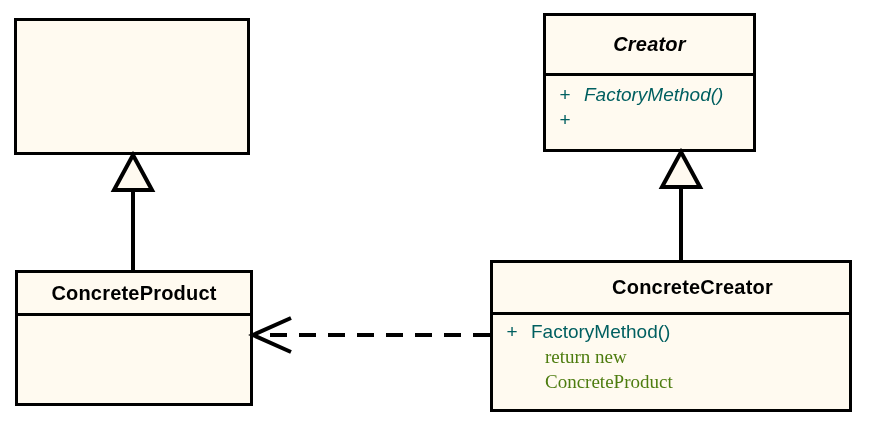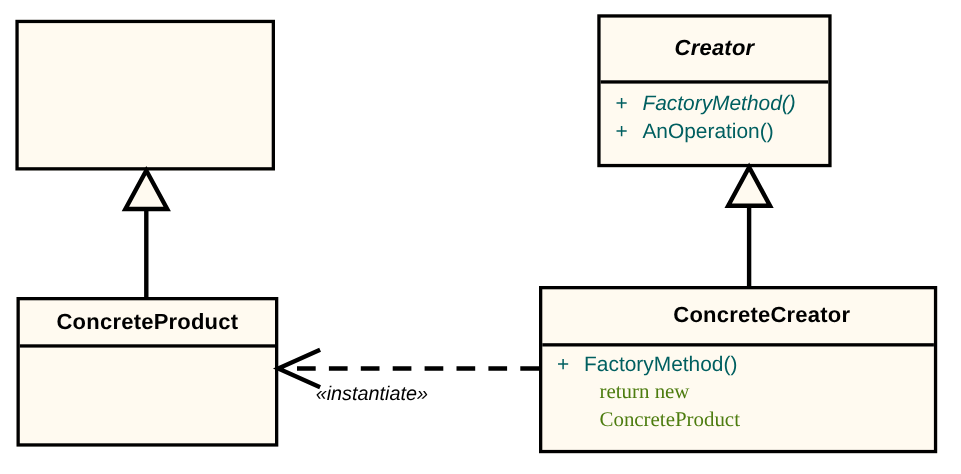--- a/index.html
+++ b/index.html
@@ -102,21 +102,20 @@
     <div class="uml-title-compartment" style="height:60px;">
       <span class="uml-title abstract">Creator</span>
     </div>
     <div class="uml-members-compartment" style="padding-top:6px;">
       <div class="uml-member">
         <span class="visibility m-teal">+</span>
         <span class="member-name m-teal m-italic">FactoryMethod()</span>
       </div>
       <div class="uml-member">
         <span class="visibility m-teal">+</span>
-        <span class="member-name m-teal">AnOperation()</span>
       </div>
     </div>
   </div>
 
   <div class="uml-class" style="left:15px; top:270px; width:238px; height:136px;">
     <div class="uml-title-compartment" style="height:43px;">
       <span class="uml-title">ConcreteProduct</span>
     </div>
     <div class="uml-members-compartment"></div>
   </div>
@@ -150,15 +149,14 @@
       <line x1="681" y1="187" x2="681" y2="260" stroke="#000000" stroke-width="4"></line>
       <polygon points="681,152 662,187 700,187" fill="#fffaf0" stroke="#000000" stroke-width="4" stroke-linejoin="miter"></polygon>
     </g>
 
     <g>
       <line x1="490" y1="335" x2="262" y2="335" stroke="#000000" stroke-width="4" stroke-dasharray="17,12"></line>
       <polyline points="291,318 253,335 291,352" fill="none" stroke="#000000" stroke-width="4" stroke-linecap="butt" stroke-linejoin="miter"></polyline>
     </g>
   </svg>
 
-  <div class="stereotype-label" style="left:287px; top:348px;">«instantiate»</div>
 
 </div>
 
 </body></html>

